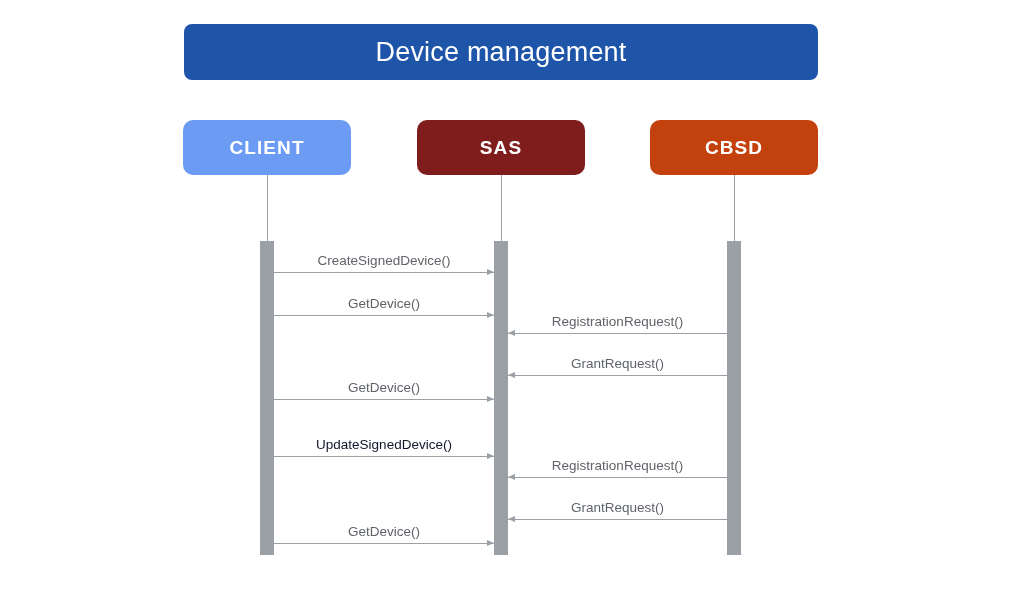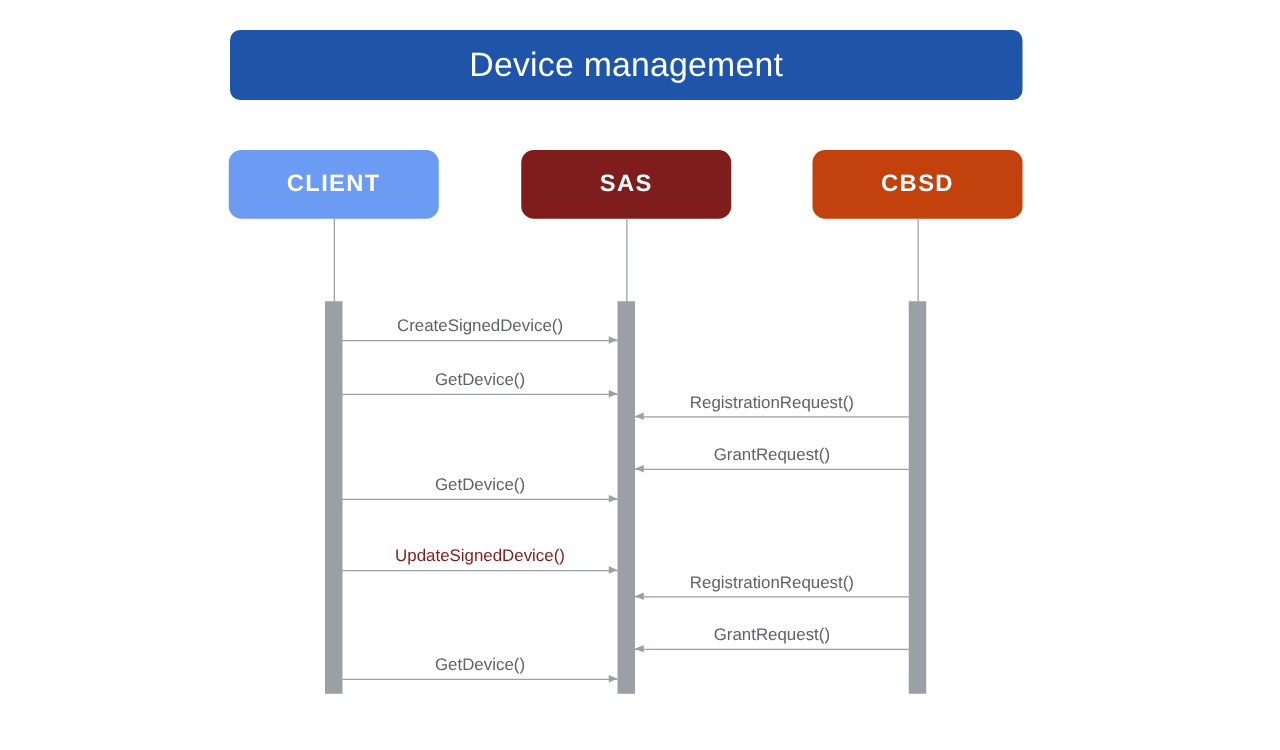--- a/index.html
+++ b/index.html
@@ -157,21 +157,21 @@
       <div class="message dir-left" style="left: 508px; width: 219px; top: 375px; background: rgb(154, 160, 166);">
         <span class="arrow-head"></span>
         <span class="message-label" style="color: rgb(95, 99, 104);">GrantRequest()</span>
       </div>
       <div class="message dir-right" style="left: 274px; width: 220px; top: 399px; background: rgb(154, 160, 166);">
         <span class="arrow-head"></span>
         <span class="message-label" style="color: rgb(95, 99, 104);">GetDevice()</span>
       </div>
       <div class="message dir-right" style="left: 274px; width: 220px; top: 456px; background: rgb(154, 160, 166);">
         <span class="arrow-head"></span>
-        <span class="message-label" style="color: #7f1d1d;">UpdateSignedDevice()</span>
+        <span class="message-label" style="color: #0f172a;">UpdateSignedDevice()</span>
       </div>
       <div class="message dir-left" style="left: 508px; width: 219px; top: 477px; background: rgb(154, 160, 166);">
         <span class="arrow-head"></span>
         <span class="message-label" style="color: rgb(95, 99, 104);">RegistrationRequest()</span>
       </div>
       <div class="message dir-left" style="left: 508px; width: 219px; top: 519px; background: rgb(154, 160, 166);">
         <span class="arrow-head"></span>
         <span class="message-label" style="color: rgb(95, 99, 104);">GrantRequest()</span>
       </div>
       <div class="message dir-right" style="left: 274px; width: 220px; top: 543px; background: rgb(154, 160, 166);">

